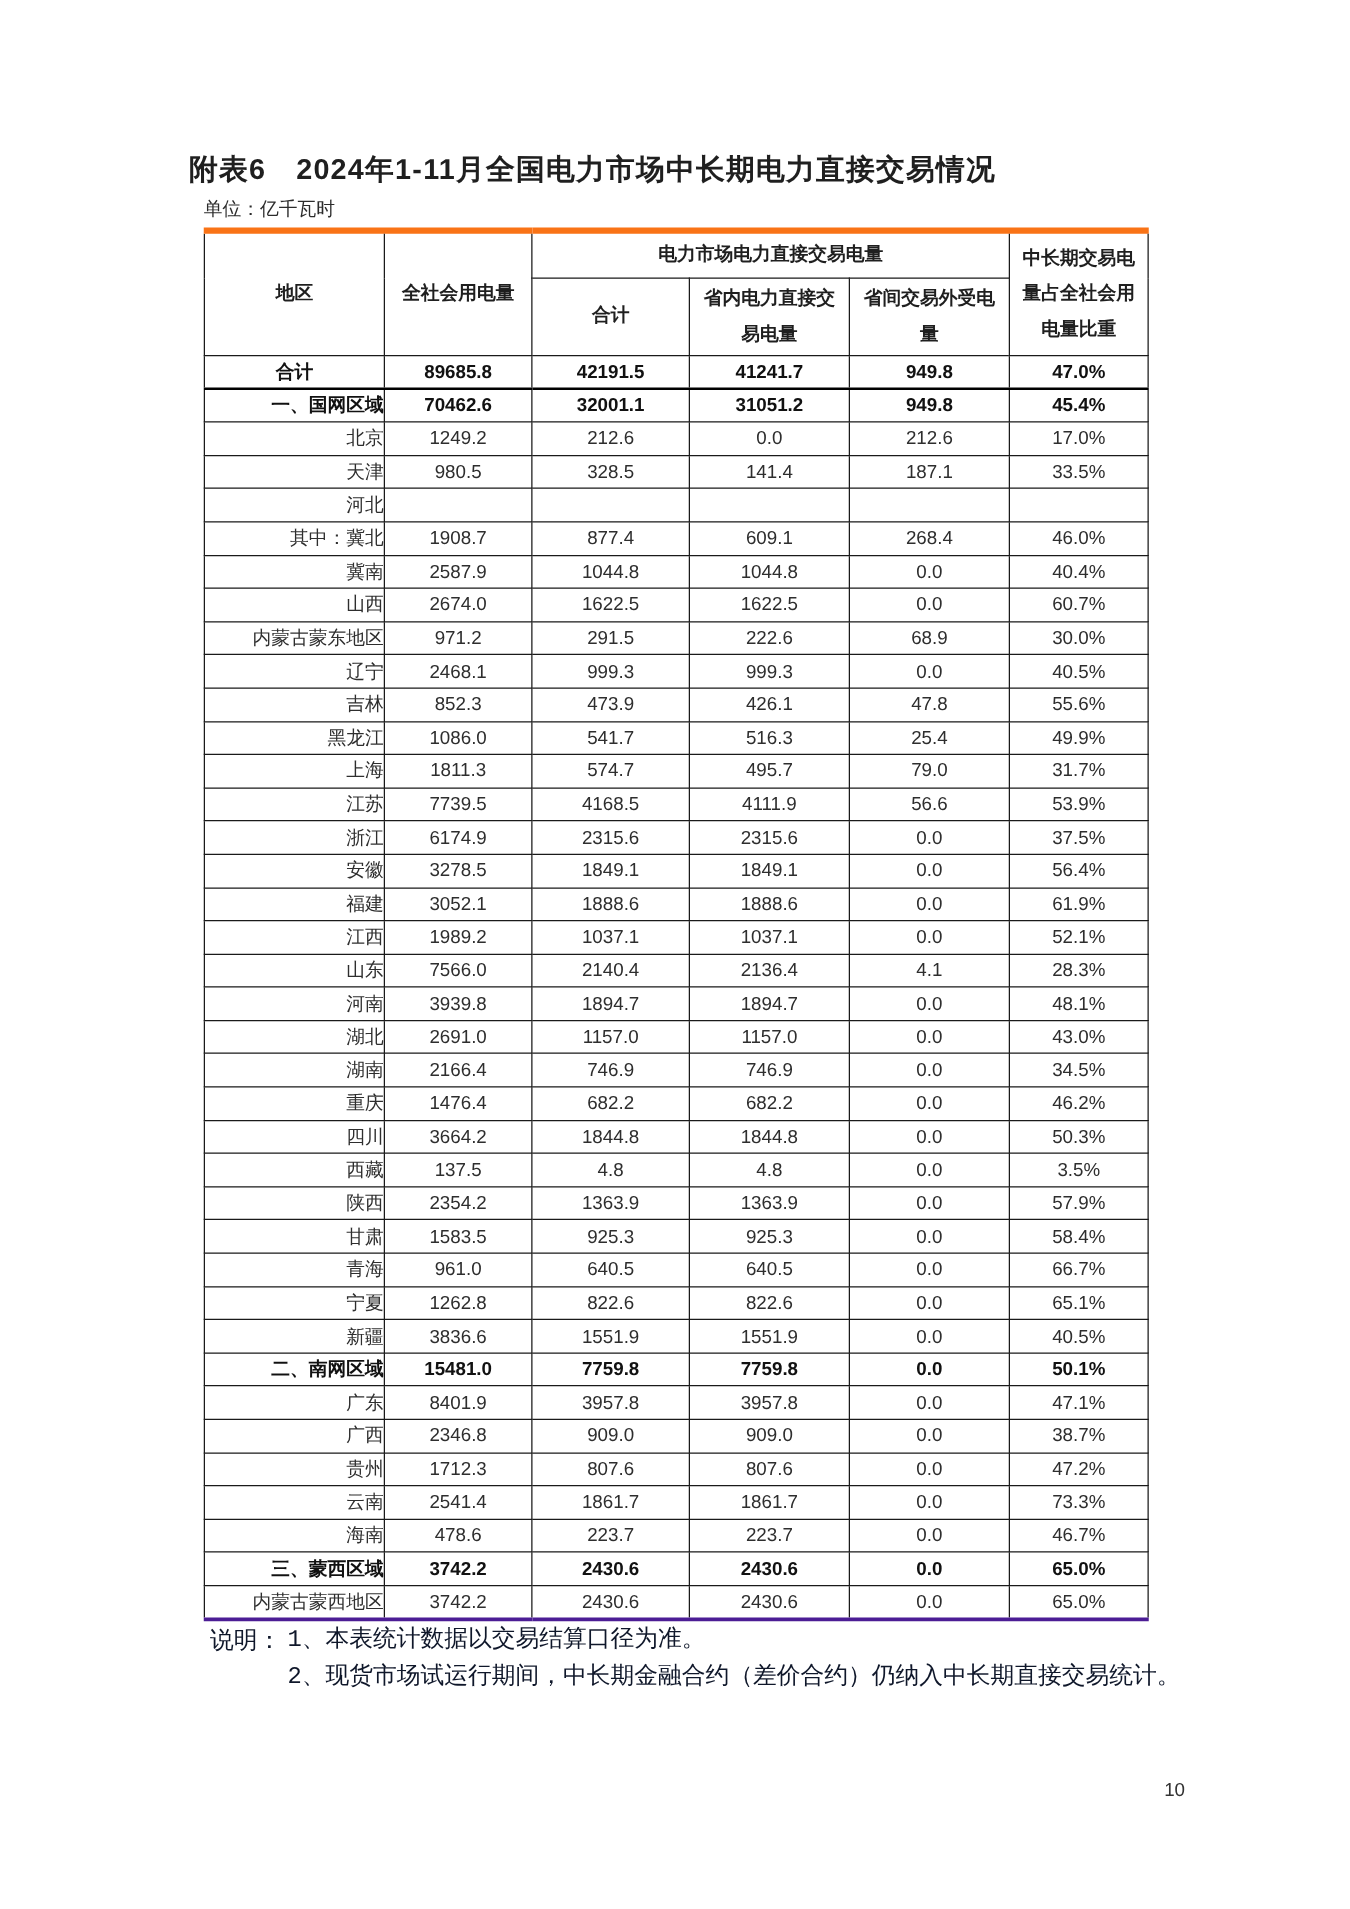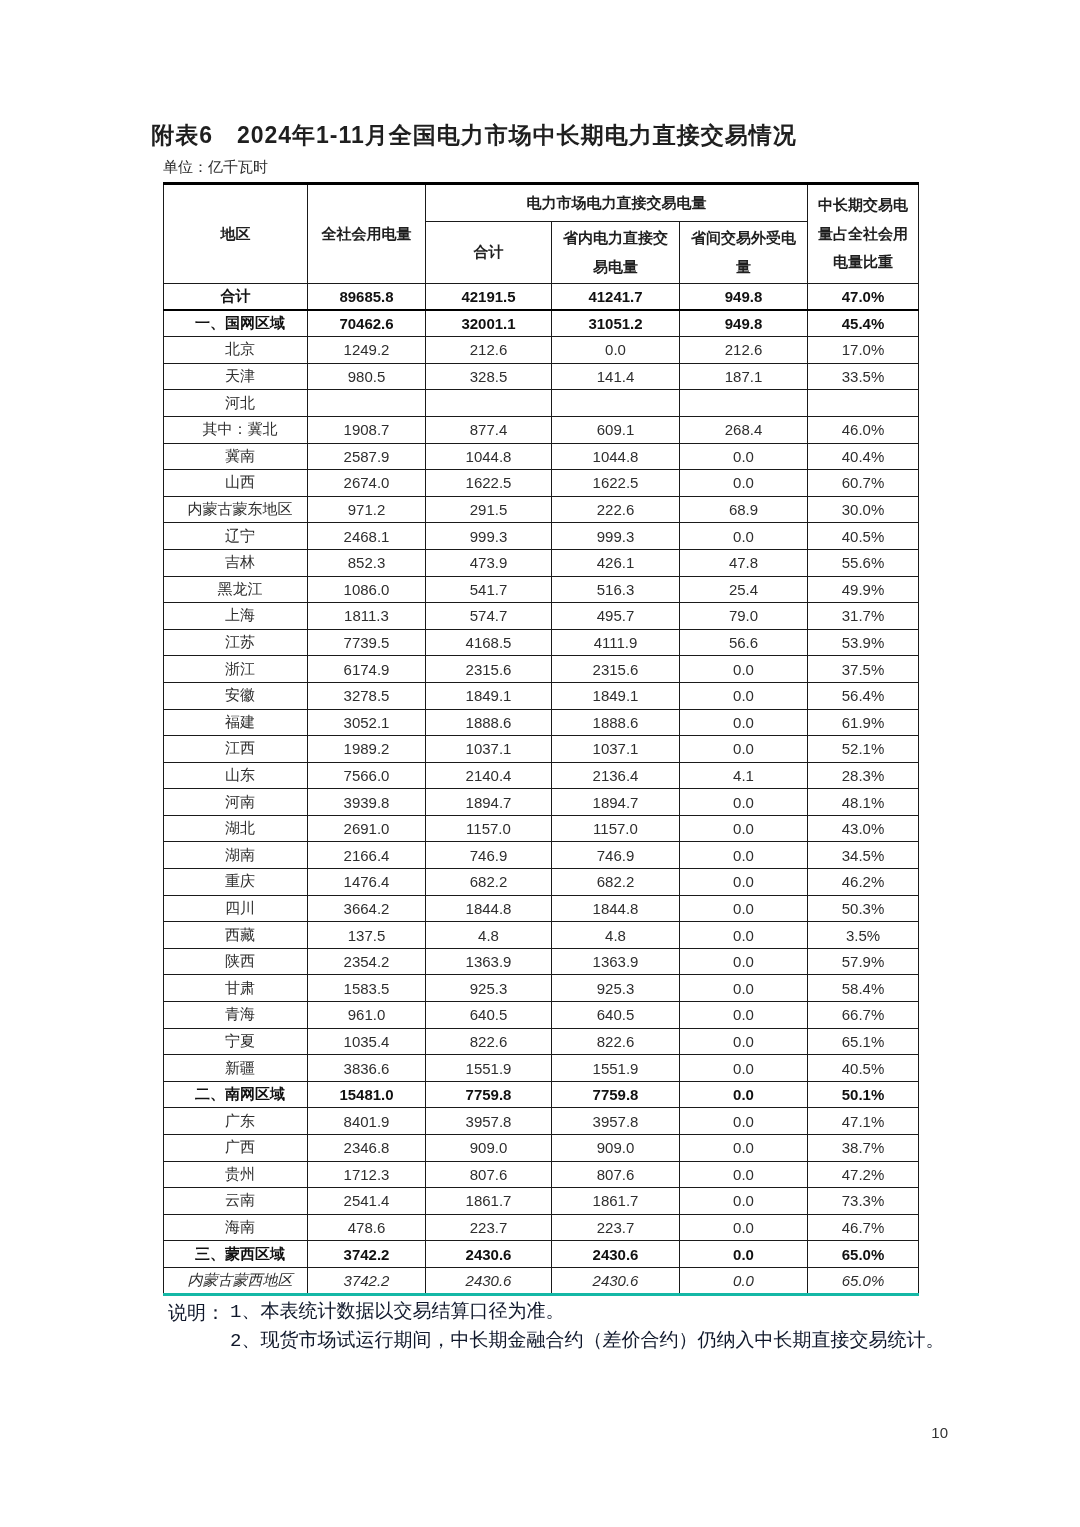--- a/index.html
+++ b/index.html
@@ -62,26 +62,26 @@
     color: #1f1f1f;
     white-space: normal;
     line-height: 1.9;
     padding: 2px 6px;
   }
   tr.hdr-group th { height: 38px; }
   tr.hdr-sub th { height: 60px; }
 
   
   table.main-table { border-top: 3px solid #000; border-bottom: 3px solid #000; }
-  tr.hdr-group th { border-top: 1px solid #f97316; }
-  tbody tr:last-child td { border-bottom: 3px solid #14b8a6; font-style: italic; }
+  tr.hdr-group th { border-top: 5px solid #f97316; }
+  tbody tr:last-child td { border-bottom: 3px solid #4c1d95; }
 
   tbody td { height: 26.6px; }
   tbody td.region {
-    text-align: center;
+    text-align: right;
     padding-left: 9px;
   }
   tbody tr.bold td {
     font-weight: bold;
     color: #111111;
   }
   
   tbody tr:first-child td.region { text-align: center; padding-left: 0; }
   tbody tr:first-child td { border-bottom: 2.5px solid #000; }
 
@@ -357,21 +357,21 @@
         <tr>
       <td class="region">青海</td>
       <td>961.0</td>
       <td>640.5</td>
       <td>640.5</td>
       <td>0.0</td>
       <td>66.7%</td>
     </tr>
         <tr>
       <td class="region">宁夏</td>
-      <td>1035.4</td>
+      <td>1262.8</td>
       <td>822.6</td>
       <td>822.6</td>
       <td>0.0</td>
       <td>65.1%</td>
     </tr>
         <tr>
       <td class="region">新疆</td>
       <td>3836.6</td>
       <td>1551.9</td>
       <td>1551.9</td>

